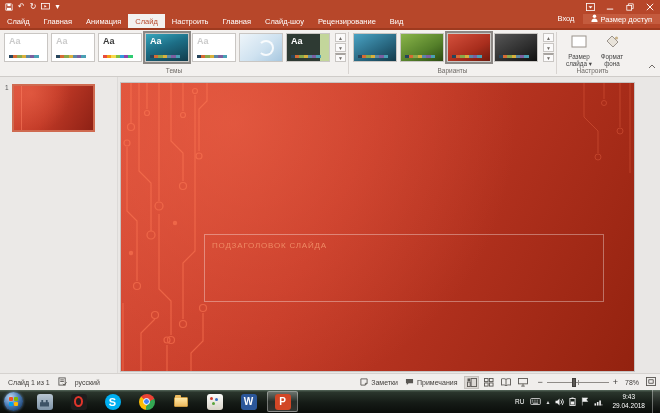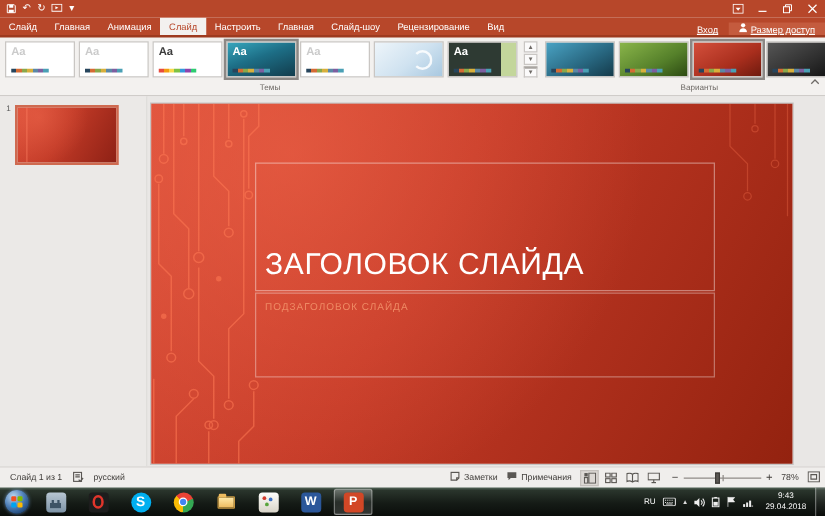--- a/index.html
+++ b/index.html
@@ -17,32 +17,32 @@
   .win-controls { margin-left:auto; display:flex; align-items:center; height:100%; }
   .win-btn { width:20px; height:14px; display:flex; align-items:center; justify-content:center; }
   .win-btn svg { display:block; }
 
   
   .tabrow { height:14px; background:#b7472a; display:flex; align-items:stretch;
     color:#fff; font-size:7.5px; }
   .tab { padding:0 7px; display:flex; align-items:center; white-space:nowrap; cursor:default; }
   .tab.active { background:#f3f1ef; color:#b7472a; }
   .tellme { display:flex; align-items:center; gap:3px; padding:0 6px; color:#f3cfc4; white-space:nowrap; }
-  .right-acct { margin-left:auto; display:flex; align-items:flex-end;text-decoration:underline; }
+  .right-acct { margin-left:auto; display:flex; align-items:flex-start; }
   .signin { display:flex; align-items:center; padding:0 8px; }
   .share { display:flex; align-items:center; gap:3px; padding:0 8px; background:#c45b3e; }
 
   
   .ribbon { height:49px; background:#f3f1ef; border-top:2px solid #9e3a1f;
     border-bottom:1px solid #cfccc9; display:flex; position:relative; }
   .rgroup { display:flex; flex-direction:column; position:relative; }
   .rgroup .content { flex:1; display:flex; align-items:flex-start; padding:3px 2px 0 4px; gap:3px; }
   .rgroup .glabel { text-align:center; font-size:6.5px; color:#6e6a66; padding-bottom:2px; }
   .gsep { width:1px; background:#d8d4d1; margin:2px 0; }
-  .thumb { width:56px; height:29px; border:1px solid #c9c6c3; background:#fff;
+  .thumb { width:44px; height:29px; border:1px solid #c9c6c3; background:#fff;
     position:relative; overflow:hidden; cursor:pointer; flex:none; }
   .thumb .aa { position:absolute; top:2px; left:4px; font-size:9px; font-weight:bold; }
   .thumb .strip { position:absolute; left:4px; bottom:3px; height:3px; width:30px;
     background:linear-gradient(90deg,#27455c 0 14%,#d56b34 0 28%,#8aa84b 0 42%,#d8b03c 0 57%,#5b88a6 0 71%,#7d5fa0 0 85%,#4aa0b5 0 100%); }
   .thumb.sel { outline:2px solid #8c8885; outline-offset:0; }
   .t-white .aa { color:#cbcbcb; }
   .t-office .aa { color:#3b3b3b; }
   .t-office .strip { background:linear-gradient(90deg,#e84c3d 0 14%,#f39c12 0 28%,#f7d94c 0 42%,#7dc244 0 57%,#3498db 0 71%,#8e44ad 0 85%,#2ecc71 0 100%); }
   .t-circuit { background:linear-gradient(160deg,#37a6bd 0%,#1d6e86 45%,#123c4c 100%); }
   .t-circuit .aa { color:#fff; }
@@ -81,21 +81,21 @@
       radial-gradient(circle at 22% 14%, rgba(255,115,85,.40), transparent 60%),
       linear-gradient(118deg,#d94e38 0%,#c43a27 42%,#93220f 100%);
     box-shadow:0 0 0 1px rgba(0,0,0,.15); overflow:hidden; }
   .circuit-left, .circuit-right { position:absolute; top:0; pointer-events:none; }
   .circuit-left { left:0; }
   .circuit-right { right:0; }
   .ph-title { position:absolute; left:83px; top:47px; width:368px; height:103px;
     border:1px solid rgba(255,255,255,.40); display:flex; align-items:flex-end; }
   .ph-title .txt { color:#fff; font-size:24px; letter-spacing:.5px; padding:0 6px 6px 7px;
     white-space:nowrap; }
-  .ph-sub { position:absolute; left:83px; top:151px; width:368px; height:68px;
+  .ph-sub { position:absolute; left:83px; top:151px; width:400px; height:68px;
     border:1px solid rgba(255,255,255,.35); }
   .ph-sub .txt { color:#ef8a64; font-size:8px; letter-spacing:.8px; padding:6px 0 0 7px; }
 
   
   .statusbar { height:17px; background:#f0eeec; border-top:1px solid #d5d2cf;
     display:flex; align-items:center; font-size:7px; color:#3f3c39; padding:0 4px; }
   .sb-left { display:flex; align-items:center; gap:8px; padding-left:4px; }
   .sb-right { margin-left:auto; display:flex; align-items:center; gap:7px; }
   .sb-item { display:flex; align-items:center; gap:3px; cursor:pointer; }
   .viewbtns { display:flex; align-items:center; gap:2px; }
@@ -357,23 +357,20 @@
           <g stroke="#ff7a55" stroke-width="1" fill="none" opacity="0.3">
             <path d="M10 0 V34 L24 48 V70"></path>
               <circle cx="24" cy="74" r="3"></circle>
             <path d="M30 0 V16"></path>
               <circle cx="30" cy="20" r="2.5"></circle>
             <path d="M46 0 V44"></path>
               <circle cx="46" cy="48" r="3"></circle>
             <path d="M56 0 V90"></path>
           </g>
         </svg>
-        <div class="ph-title">
-          <span class="txt">ЗАГОЛОВОК СЛАЙДА</span>
-        </div>
         <div class="ph-sub">
           <div class="txt">ПОДЗАГОЛОВОК СЛАЙДА</div>
         </div>
       </div>
     </div>
   </div>
 
   <div class="statusbar">
     <div class="sb-left">
       <span>Слайд 1 из 1</span>

